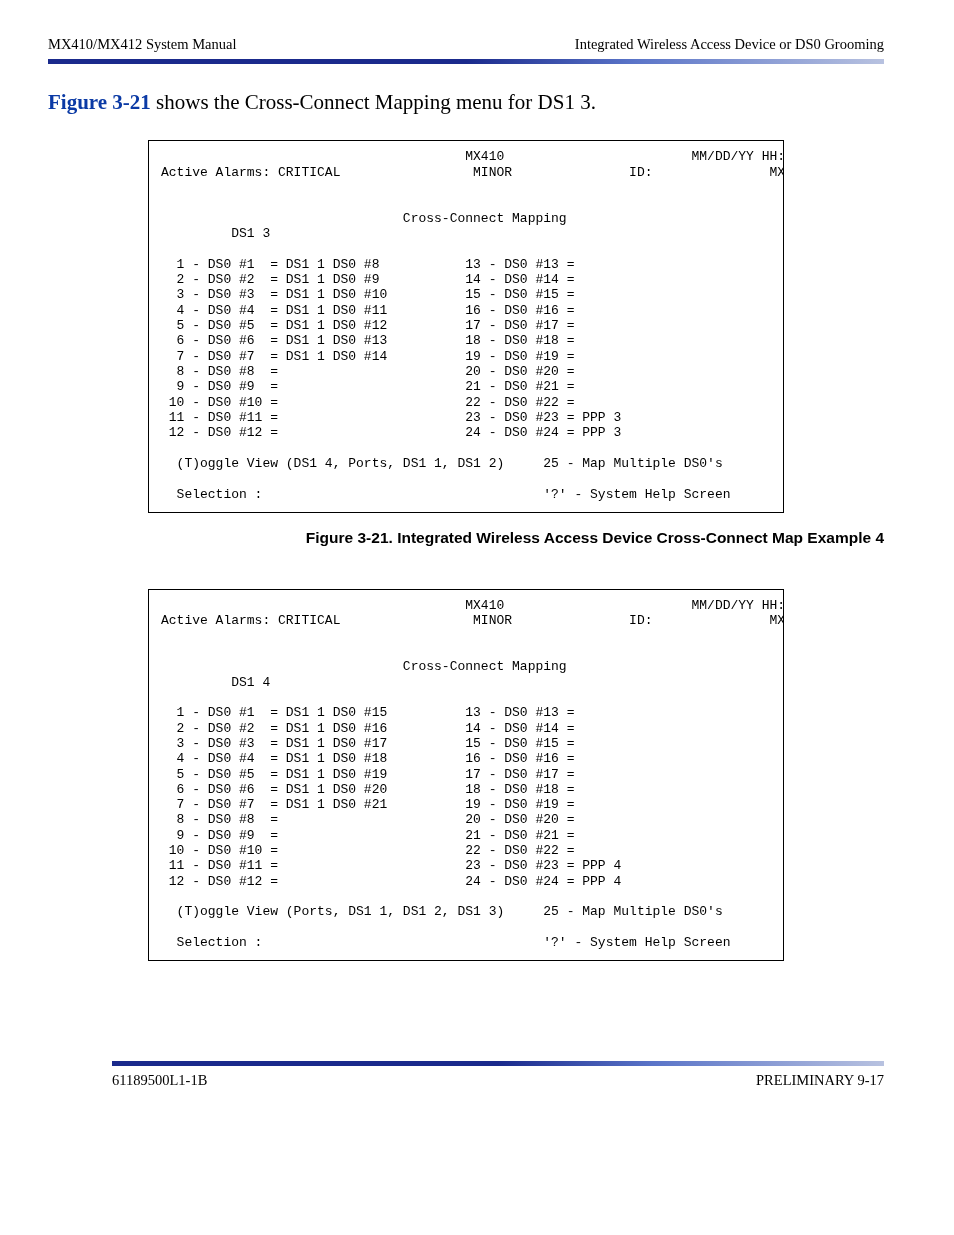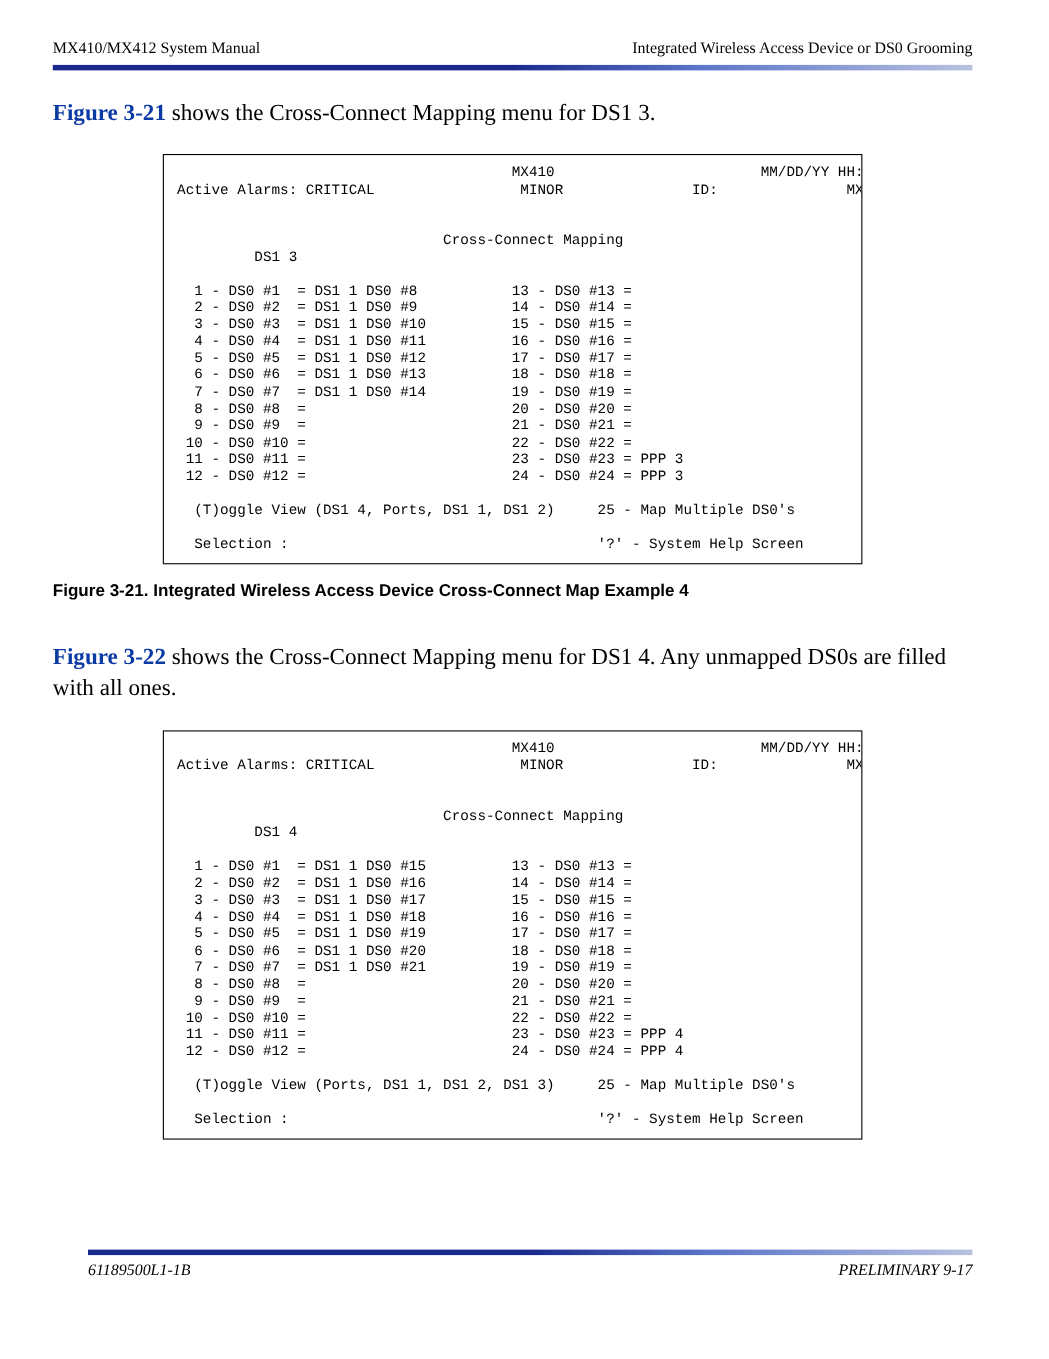--- a/index.html
+++ b/index.html
@@ -42,28 +42,27 @@
     white-space: pre;
     padding: 8px 12px 10px 12px;
     margin: 0 auto 10px auto;
     width: 610px;
     overflow: hidden;
   }
   .figure-caption {
     font-family: Arial, Helvetica, sans-serif;
     font-weight: 900;
     font-size: 15.5px;
-    text-align: left;
+    text-align: right;
     margin: 16px 0 36px 0;
   }
   .spacer-top { height: 6px; }
   .footer-wrap {
-    padding: 0 70px 0 80px;
+    padding: 0 70px 0 112px;
     box-sizing: border-box;
-    font-style: italic;
   }
   .foot-rule {
     height: 5px;
     background: linear-gradient(to right, #1a2a8c 0%, #1a2a8c 50%, #5a74c8 70%, #b8c2e0 100%);
     margin-bottom: 6px;
     margin-top: 50px;
   }
   .running-foot {
     display: flex;
     justify-content: space-between;
@@ -107,23 +106,20 @@
  11 - DS0 #11 =                        23 - DS0 #23 = PPP 3
  12 - DS0 #12 =                        24 - DS0 #24 = PPP 3
 
   (T)oggle View (DS1 4, Ports, DS1 1, DS1 2)     25 - Map Multiple DS0's
 
   Selection :                                    '?' - System Help Screen
 </div>
 
   <div class="figure-caption">Figure 3-21.  Integrated Wireless Access Device Cross-Connect Map Example 4</div>
 
-  <p class="body-text">
-    <span class="fig-ref">Figure 3-22</span><span> shows the Cross-Connect Mapping menu for DS1 4. Any unmapped DS0s are filled with all ones.</span>
-  </p>
 
   <div class="spacer-top"></div>
 
   <div class="term-box">                                       MX410                        MM/DD/YY HH:MM
 Active Alarms: CRITICAL                 MINOR               ID:               MX410
 
 
                                Cross-Connect Mapping
          DS1 4
 

